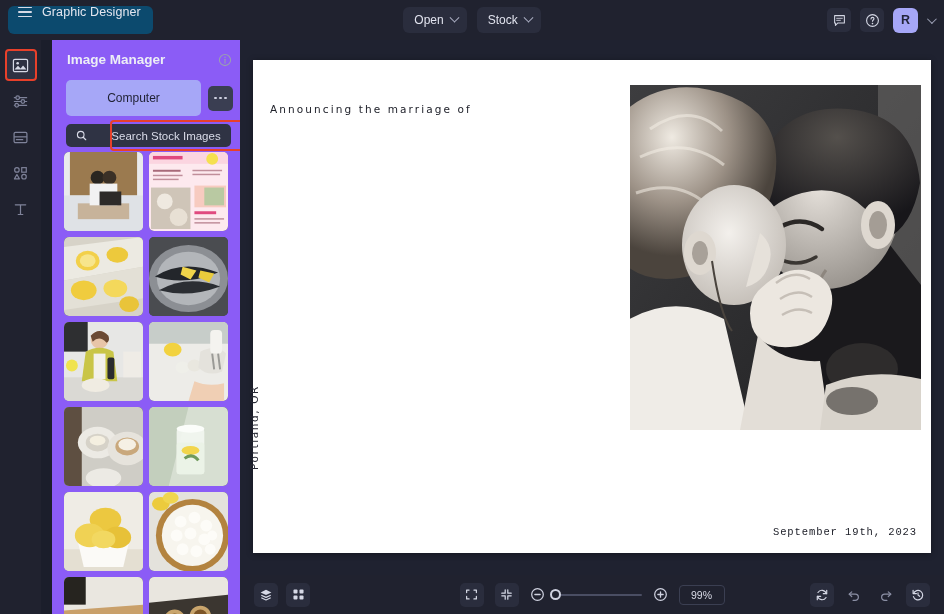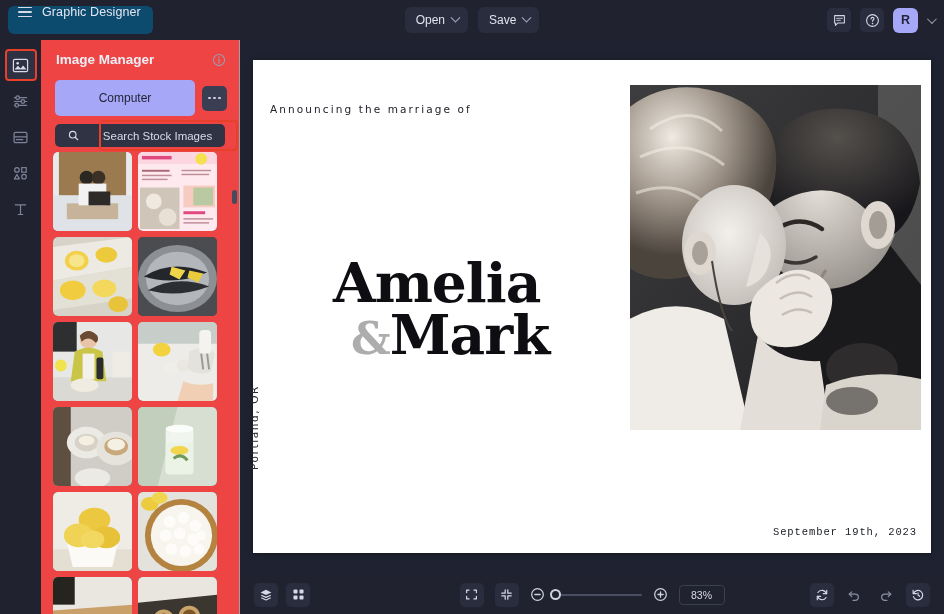--- a/index.html
+++ b/index.html
@@ -74,23 +74,23 @@
     display: flex; align-items: center; justify-content: center;
   }
   .rail-item.active { background: #2e3142; }
   .rail-hl {
     position: absolute; left: 5px; top: 9px; width: 32px; height: 32px;
     border: 2.5px solid #e8402a; border-radius: 4px; pointer-events: none;
   }
 
   
   .panel {
-    position: absolute; left: 41px; top: 40px; width: 199px; height: 574px;
-    background: #ef4444;
-    border-right: 1px solid #a3a3a3;
+    position: absolute; left: 52px; top: 40px; width: 199px; height: 574px;
+    background: #8b5cf6;
+    border-right: 6px solid #a3a3a3;
   }
   .panel-head {
     display: flex; align-items: center; justify-content: space-between;
     padding: 12px 13px 0 15px;
   }
   .panel-title { color: #eceef6; font-size: 13.5px; font-weight: bold; }
 
   .src-row { display: flex; gap: 7px; padding: 13px 12px 0 14px; align-items: center; }
   .btn-computer {
     flex: 1; height: 36px; border-radius: 5px; background: #a6a7f7;
@@ -221,21 +221,21 @@
       </span>
     <span class="brand-title">Graphic Designer</span>
   </div>
 
   <div class="topbar-center">
     <div class="menu-btn">
       <span>Open</span>
       <span class="chev"></span>
     </div>
     <div class="menu-btn">
-      <span>Save</span>
+      <span>Stock</span>
       <span class="chev"></span>
     </div>
   </div>
 
   <div class="topbar-right">
     <div class="icon-sq">
       <svg width="13" height="13" viewBox="0 0 16 16">
         <path d="M2 2h12v9H6l-3 3v-3H2z" fill="none" stroke="#d4d7e4" stroke-width="1.3" stroke-linejoin="round"></path>
         <path d="M4.5 5.3h7M4.5 7.8h4.6" stroke="#d4d7e4" stroke-width="1.1" stroke-linecap="round"></path>
       </svg>
@@ -508,24 +508,20 @@
     </div>
     <div class="scrollthumb"></div>
   </div>
   <div class="computer-hl"></div>
 </div>
 
 <div class="workspace">
   <div class="canvas">
     <div class="hdr-text">Announcing the marriage of</div>
 
-    <div class="names">
-      <div class="name-1">Amelia</div>
-      <div class="name-2"><span class="amp">&amp;</span><span>Mark</span></div>
-    </div>
 
     <div class="loc">Portland, OR</div>
     <div class="date">September 19th, 2023</div>
 
     <div class="photo">
       <svg viewBox="0 0 291 345" preserveAspectRatio="xMidYMid slice">
         <defs>
           <linearGradient id="bgA" x1="0" y1="0" x2="1" y2="1">
             <stop offset="0%" stop-color="#3d3d3f"></stop>
               <stop offset="100%" stop-color="#1f1f21"></stop>
@@ -614,21 +610,21 @@
       <circle cx="8" cy="8" r="6.2" fill="none" stroke="#cfd2e0" stroke-width="1.3"></circle>
       <path d="M5.2 8h5.6" stroke="#cfd2e0" stroke-width="1.4" stroke-linecap="round"></path>
     </svg>
     <div class="zoom-track">
       <div class="zoom-knob"></div>
     </div>
     <svg width="15" height="15" viewBox="0 0 16 16">
       <circle cx="8" cy="8" r="6.2" fill="none" stroke="#cfd2e0" stroke-width="1.3"></circle>
       <path d="M5.2 8h5.6M8 5.2v5.6" stroke="#cfd2e0" stroke-width="1.4" stroke-linecap="round"></path>
     </svg>
-    <div class="zoom-val">83%</div>
+    <div class="zoom-val">99%</div>
   </div>
 
   <div class="bb-right">
     <div class="bb-btn">
       <svg width="14" height="14" viewBox="0 0 16 16">
         <path d="M13 6.4A5.3 5.3 0 0 0 3.4 5.1M3 9.6a5.3 5.3 0 0 0 9.6 1.3" fill="none" stroke="#d6d9e6" stroke-width="1.35" stroke-linecap="round"></path>
         <path d="M13.4 2.6v3.9h-3.9M2.6 13.4V9.5h3.9" fill="none" stroke="#d6d9e6" stroke-width="1.35" stroke-linecap="round" stroke-linejoin="round"></path>
       </svg>
     </div>
     <div class="bb-plain">

